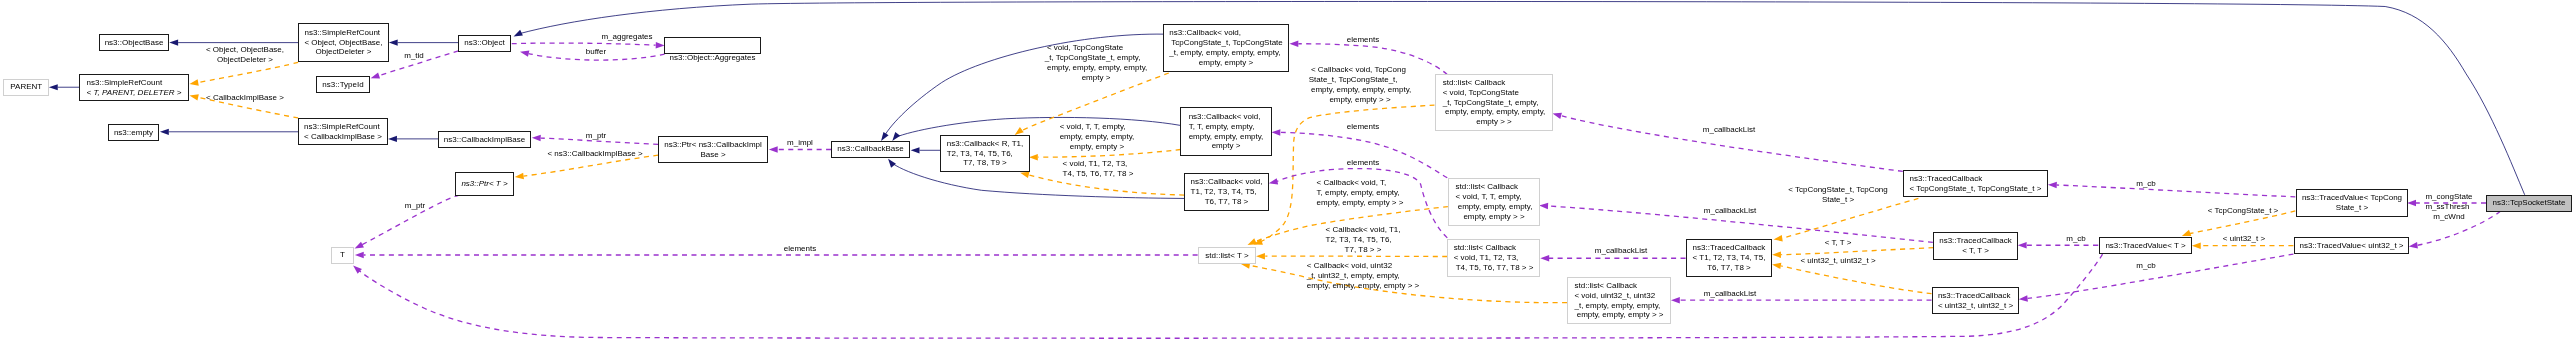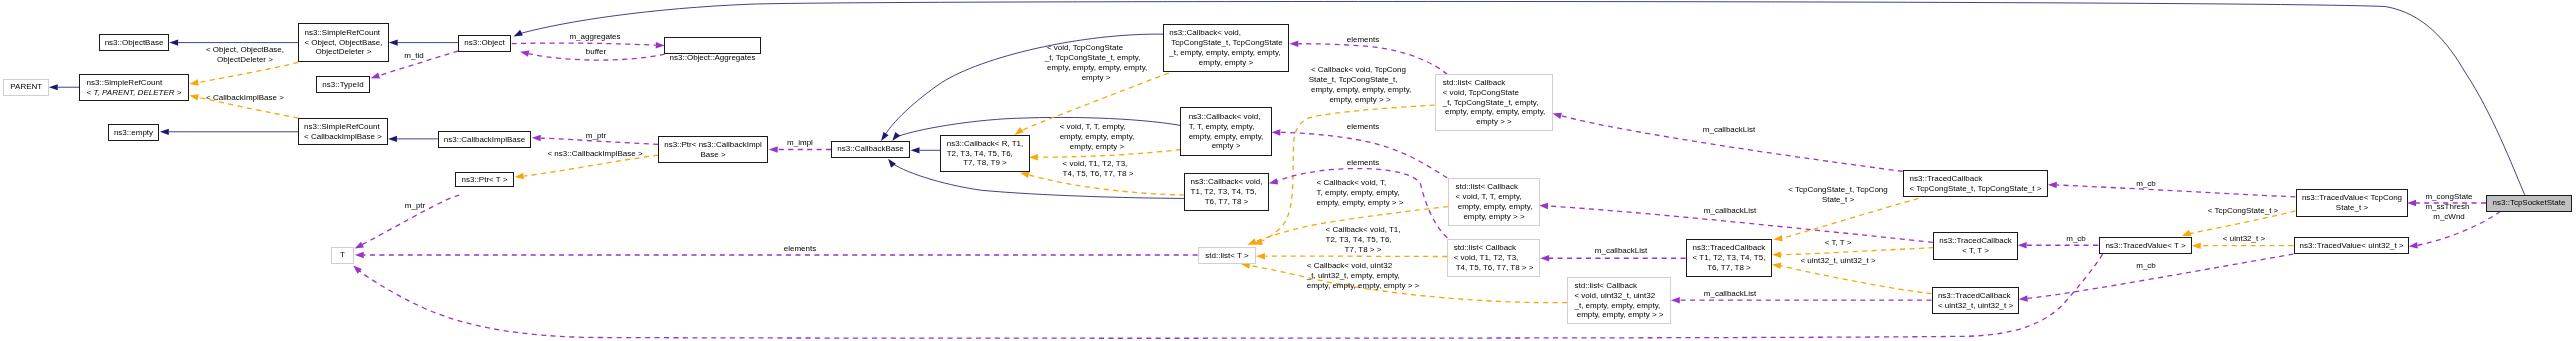--- a/index.html
+++ b/index.html
@@ -210,21 +210,21 @@
     <div class="node" style="left: 99px; top: 34px; width: 70px; height: 17px;"><div class="nlwrap"><span class="nl" style="display: block;">ns3::ObjectBase</span></div></div>
     <div class="node" style="left: 79px; top: 74px; width: 110px; height: 27px;"><div class="nlwrap"><span class="nl" style="display: block;">ns3::SimpleRefCount</span><span class="nl" style="display: block; text-align: left; font-style: italic;">&lt; T, PARENT, DELETER &gt;</span></div></div>
     <div class="node" style="left: 108px; top: 124px; width: 51px; height: 17px;"><div class="nlwrap"><span class="nl" style="display: block;">ns3::empty</span></div></div>
     <div class="node" style="left: 298px; top: 23px; width: 91px; height: 39px;"><div class="nlwrap"><span class="nl" style="display: block;">ns3::SimpleRefCount</span><span class="nl" style="display: block;">&lt; Object, ObjectBase,</span><span class="nl" style="display: block; text-align: center;">ObjectDeleter &gt;</span></div></div>
     <div class="node" style="left: 316px; top: 76px; width: 54px; height: 17px;"><div class="nlwrap"><span class="nl" style="display: block;">ns3::TypeId</span></div></div>
     <div class="node" style="left: 298px; top: 118px; width: 90px; height: 27px;"><div class="nlwrap"><span class="nl" style="display: block;">ns3::SimpleRefCount</span><span class="nl" style="display: block; text-align: center;">&lt; CallbackImplBase &gt;</span></div></div>
     <div class="node gray" style="left: 331px; top: 247px; width: 23px; height: 16.5px;"><div class="nlwrap"><span class="nl" style="display: block;">T</span></div></div>
     <div class="node" style="left: 458px; top: 35px; width: 53px; height: 16.7px;"><div class="nlwrap"><span class="nl" style="display: block;">ns3::Object</span></div></div>
     <div class="node" style="left: 664px; top: 37px; width: 97px; height: 17px;"><div class="nlwrap"><span class="nl" style="display: block; margin-top: 24px;">ns3::Object::Aggregates</span></div></div>
     <div class="node" style="left: 438px; top: 131px; width: 93px; height: 17px;"><div class="nlwrap"><span class="nl" style="display: block;">ns3::CallbackImplBase</span></div></div>
-    <div class="node" style="left: 455px; top: 172px; width: 59px; height: 15px;"><div class="nlwrap"><span class="nl" style="display: block;">ns3::Ptr&lt; T &gt;</span></div></div>
+    <div class="node" style="left: 455px; top: 172px; width: 59px; height: 24px; font-style: italic;"><div class="nlwrap"><span class="nl" style="display: block;">ns3::Ptr&lt; T &gt;</span></div></div>
     <div class="node" style="left: 658px; top: 136px; width: 110px; height: 27px;"><div class="nlwrap"><span class="nl" style="display: block;">ns3::Ptr&lt; ns3::CallbackImpl</span><span class="nl" style="display: block; text-align: center;">Base &gt;</span></div></div>
     <div class="node" style="left: 831px; top: 141px; width: 79px; height: 16.5px;"><div class="nlwrap"><span class="nl" style="display: block;">ns3::CallbackBase</span></div></div>
     <div class="node" style="left: 940px; top: 135px; width: 90px; height: 37px;"><div class="nlwrap"><span class="nl" style="display: block;">ns3::Callback&lt; R, T1,</span><span class="nl" style="display: block;">T2, T3, T4, T5, T6,</span><span class="nl" style="display: block; text-align: center;">T7, T8, T9 &gt;</span></div></div>
     <div class="node" style="left: 1163px; top: 24px; width: 126px; height: 48px;"><div class="nlwrap"><span class="nl" style="display: block;">ns3::Callback&lt; void,</span><span class="nl" style="display: block;"> TcpCongState_t, TcpCongState</span><span class="nl" style="display: block;">_t, empty, empty, empty, empty,</span><span class="nl" style="display: block; text-align: center;">empty, empty &gt;</span></div></div>
     <div class="node" style="left: 1180px; top: 107px; width: 92px; height: 49px;"><div class="nlwrap"><span class="nl" style="display: block;">ns3::Callback&lt; void,</span><span class="nl" style="display: block;">T, T, empty, empty,</span><span class="nl" style="display: block;">empty, empty, empty,</span><span class="nl" style="display: block; text-align: center;">empty &gt;</span></div></div>
     <div class="node" style="left: 1184px; top: 173px; width: 85px; height: 38px;"><div class="nlwrap"><span class="nl" style="display: block;">ns3::Callback&lt; void,</span><span class="nl" style="display: block;">T1, T2, T3, T4, T5,</span><span class="nl" style="display: block; text-align: center;">T6, T7, T8 &gt;</span></div></div>
     <div class="node gray" style="left: 1198px; top: 247px; width: 58px; height: 17px;"><div class="nlwrap"><span class="nl" style="display: block;">std::list&lt; T &gt;</span></div></div>
     <div class="node gray" style="left: 1435px; top: 74px; width: 118px; height: 57px;"><div class="nlwrap"><span class="nl" style="display: block;">std::list&lt; Callback</span><span class="nl" style="display: block;">&lt; void, TcpCongState</span><span class="nl" style="display: block;">_t, TcpCongState_t, empty,</span><span class="nl" style="display: block;"> empty, empty, empty, empty,</span><span class="nl" style="display: block; text-align: center;">empty &gt; &gt;</span></div></div>
     <div class="node gray" style="left: 1448px; top: 178px; width: 92px; height: 48px;"><div class="nlwrap"><span class="nl" style="display: block;">std::list&lt; Callback</span><span class="nl" style="display: block;">&lt; void, T, T, empty,</span><span class="nl" style="display: block;"> empty, empty, empty,</span><span class="nl" style="display: block; text-align: center;">empty, empty &gt; &gt;</span></div></div>
     <div class="node gray" style="left: 1447px; top: 239px; width: 93px; height: 38px;"><div class="nlwrap"><span class="nl" style="display: block;">std::list&lt; Callback</span><span class="nl" style="display: block;">&lt; void, T1, T2, T3,</span><span class="nl" style="display: block; text-align: center;"> T4, T5, T6, T7, T8 &gt; &gt;</span></div></div>
@@ -233,21 +233,21 @@
     <div class="node" style="left: 1903px; top: 170px; width: 145px; height: 27px;"><div class="nlwrap"><span class="nl" style="display: block;">ns3::TracedCallback</span><span class="nl" style="display: block; text-align: center;">&lt; TcpCongState_t, TcpCongState_t &gt;</span></div></div>
     <div class="node" style="left: 1933px; top: 232px; width: 85px; height: 28px;"><div class="nlwrap"><span class="nl" style="display: block;">ns3::TracedCallback</span><span class="nl" style="display: block; text-align: center;">&lt; T, T &gt;</span></div></div>
     <div class="node" style="left: 1932px; top: 287px; width: 87px; height: 27px;"><div class="nlwrap"><span class="nl" style="display: block;">ns3::TracedCallback</span><span class="nl" style="display: block; text-align: center;">&lt; uint32_t, uint32_t &gt;</span></div></div>
     <div class="node" style="left: 2099px; top: 237px; width: 93px; height: 17px;"><div class="nlwrap"><span class="nl" style="display: block;">ns3::TracedValue&lt; T &gt;</span></div></div>
     <div class="node" style="left: 2296px; top: 189px; width: 112px; height: 27.6px;"><div class="nlwrap"><span class="nl" style="display: block;">ns3::TracedValue&lt; TcpCong</span><span class="nl" style="display: block; text-align: center;">State_t &gt;</span></div></div>
     <div class="node" style="left: 2294px; top: 237px; width: 115px; height: 17px;"><div class="nlwrap"><span class="nl" style="display: block;">ns3::TracedValue&lt; uint32_t &gt;</span></div></div>
     <div class="node highlight" style="left: 2486px; top: 195px; width: 86px; height: 16.5px;"><div class="nlwrap"><span class="nl" style="display: block;">ns3::TcpSocketState</span></div></div>
     <div class="elab" style="left: 245px; top: 45px;"><div class="llwrap"><span class="ll" style="display: block;">&lt; Object, ObjectBase,</span><span class="ll" style="display: block; text-align: center;">ObjectDeleter &gt;</span></div></div>
     <div class="elab" style="left: 245px; top: 93px;"><div class="llwrap"><span class="ll" style="display: block;">&lt; CallbackImplBase &gt;</span></div></div>
     <div class="elab" style="left: 414px; top: 51px;"><div class="llwrap"><span class="ll" style="display: block;">m_tid</span></div></div>
-    <div class="elab" style="left: 595px; top: 32px;"><div class="llwrap"><span class="ll" style="display: block;">m_aggregates</span></div></div>
+    <div class="elab" style="left: 627px; top: 32px;"><div class="llwrap"><span class="ll" style="display: block;">m_aggregates</span></div></div>
     <div class="elab" style="left: 596px; top: 47px;"><div class="llwrap"><span class="ll" style="display: block;">buffer</span></div></div>
     <div class="elab" style="left: 596px; top: 131px;"><div class="llwrap"><span class="ll" style="display: block;">m_ptr</span></div></div>
     <div class="elab" style="left: 595px; top: 149px;"><div class="llwrap"><span class="ll" style="display: block;">&lt; ns3::CallbackImplBase &gt;</span></div></div>
     <div class="elab" style="left: 800px; top: 138px;"><div class="llwrap"><span class="ll" style="display: block;">m_impl</span></div></div>
     <div class="elab" style="left: 1096px; top: 43px;"><div class="llwrap"><span class="ll" style="display: block;"> &lt; void, TcpCongState</span><span class="ll" style="display: block;">_t, TcpCongState_t, empty,</span><span class="ll" style="display: block;"> empty, empty, empty, empty,</span><span class="ll" style="display: block; text-align: center;">empty &gt;</span></div></div>
     <div class="elab" style="left: 1097px; top: 122px;"><div class="llwrap"><span class="ll" style="display: block;">&lt; void, T, T, empty,</span><span class="ll" style="display: block;">empty, empty, empty,</span><span class="ll" style="display: block; text-align: center;">empty, empty &gt;</span></div></div>
     <div class="elab" style="left: 1098px; top: 159px;"><div class="llwrap"><span class="ll" style="display: block;">&lt; void, T1, T2, T3,</span><span class="ll" style="display: block; text-align: center;">T4, T5, T6, T7, T8 &gt;</span></div></div>
     <div class="elab" style="left: 415px; top: 201px;"><div class="llwrap"><span class="ll" style="display: block;">m_ptr</span></div></div>
     <div class="elab" style="left: 800px; top: 244px;"><div class="llwrap"><span class="ll" style="display: block;">elements</span></div></div>
     <div class="elab" style="left: 1098px; top: 326px;"><div class="llwrap"><span class="ll" style="display: block; margin-top: 26px;">m_v</span></div></div>

